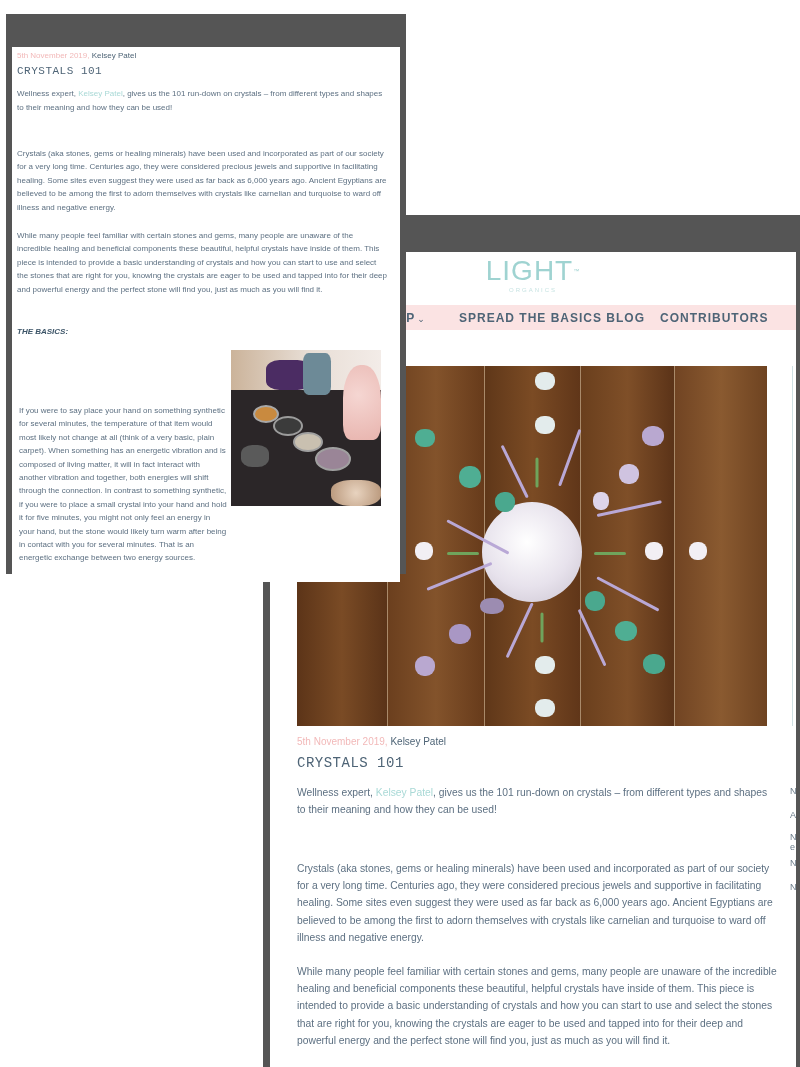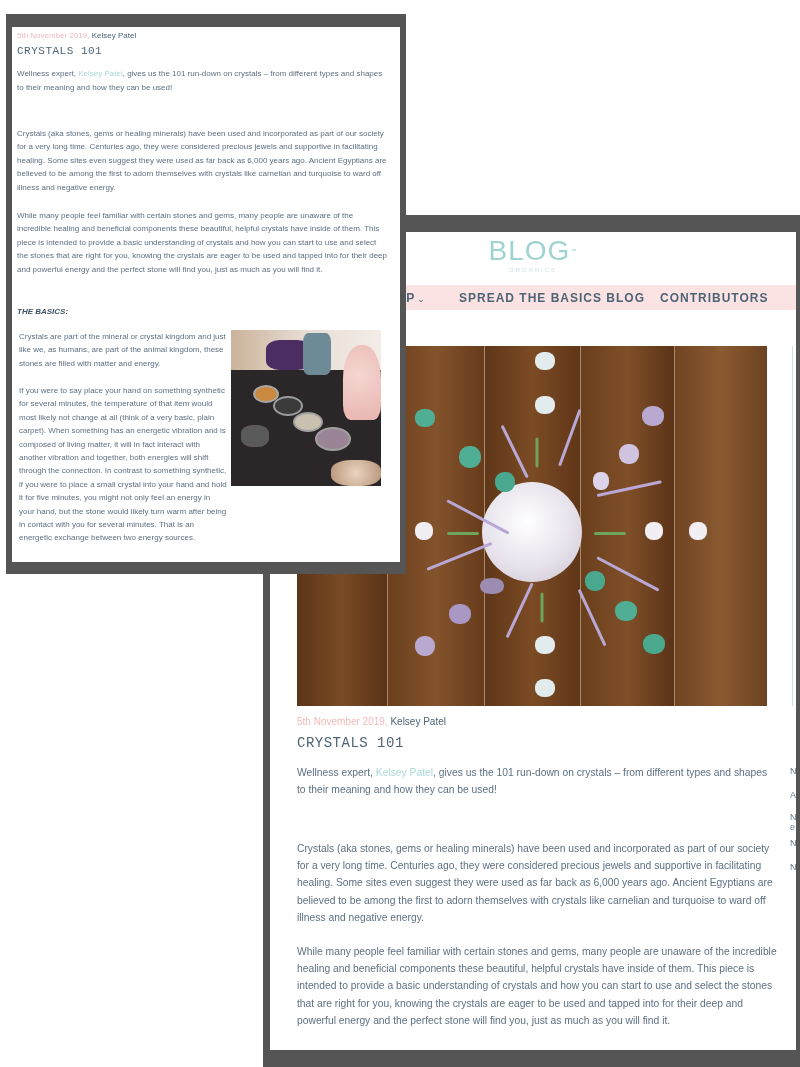--- a/index.html
+++ b/index.html
@@ -1,19 +1,19 @@
 <!DOCTYPE html>
 <html><head>
 <meta charset="utf-8">
 <style>
   * { box-sizing: border-box; margin: 0; padding: 0; }
   html, body { width: 800px; height: 1067px; background: #ffffff; overflow: hidden; position: relative; font-family: "Liberation Sans", sans-serif; }
 
   .frame { position: absolute; background: #555555; }
-  .inner { position: absolute; background: #ffffff; overflow: hidden; }
+  .inner { position: absolute; background: #ffffff; overflow: hidden; margin-top: 20px; }
 
   
   #back { left: 263px; top: 215px; width: 540px; height: 852px; }
   #back .inner { left: 7px; top: 17px; width: 526px; height: 818px; }
 
   
   #front { left: 6px; top: 14px; width: 400px; height: 560px; }
   #front .inner { left: 6px; top: 13px; width: 388px; height: 535px; }
 
   .logo { position: absolute; left: 0; width: 100%; top: 4px; text-align: center; }
@@ -43,21 +43,21 @@
   .basics { position: absolute; font-weight: bold; font-style: italic; color: #3d5568; font-size: 8px; }
 
   .photo2 { position: absolute; left: 219px; top: 303px; width: 150px; height: 156px; background: #2b2628; overflow: hidden; }
 </style>
 </head>
 <body>
 
 <div id="back" class="frame">
   <div class="inner">
     <div class="logo">
-      <div class="logo-main"><span>BLOG</span><sup>™</sup></div>
+      <div class="logo-main"><span>LIGHT</span><sup>™</sup></div>
       <div class="logo-sub">ORGANICS</div>
     </div>
 
     <div class="nav">
       <div class="nav-item" style="left:126px;"><span>OP</span><span class="chev">⌄</span></div>
       <div class="nav-item" style="left:189px;"><span>SPREAD THE BASICS BLOG</span></div>
       <div class="nav-item" style="left:390px;"><span>CONTRIBUTORS</span></div>
     </div>
 
     <div class="hero">
@@ -131,21 +131,20 @@
       <span class="date">5th November 2019,</span>
       <span class="author">Kelsey Patel</span>
     </div>
     <div class="title" style="left:5px;top:18px;font-size:11px;">CRYSTALS 101</div>
     <div class="para" style="left:5px;top:40px;width:370px;font-size:8px;line-height:13.5px;">
       <span>Wellness expert, </span><span class="link">Kelsey Patel</span><span>, gives us the 101 run-down on crystals – from different types and shapes to their meaning and how they can be used!</span>
     </div>
     <div class="para" style="left:5px;top:100px;width:372px;font-size:8px;line-height:13.4px;">Crystals (aka stones, gems or healing minerals) have been used and incorporated as part of our society for a very long time. Centuries ago, they were considered precious jewels and supportive in facilitating healing. Some sites even suggest they were used as far back as 6,000 years ago. Ancient Egyptians are believed to be among the first to adorn themselves with crystals like carnelian and turquoise to ward off illness and negative energy.</div>
     <div class="para" style="left:5px;top:182px;width:372px;font-size:8px;line-height:13.4px;">While many people feel familiar with certain stones and gems, many people are unaware of the incredible healing and beneficial components these beautiful, helpful crystals have inside of them. This piece is intended to provide a basic understanding of crystals and how you can start to use and select the stones that are right for you, knowing the crystals are eager to be used and tapped into for their deep and powerful energy and the perfect stone will find you, just as much as you will find it.</div>
     <div class="basics" style="left:5px;top:280px;text-align:right;">THE BASICS:</div>
-    <div class="para" style="left:7px;top:303px;width:208px;font-size:8px;line-height:13.4px;">Crystals are part of the mineral or crystal kingdom and just like we, as humans, are part of the animal kingdom, these stones are filled with matter and energy.</div>
     <div class="para" style="left:7px;top:357px;width:208px;font-size:8px;line-height:13.4px;">If you were to say place your hand on something synthetic for several minutes, the temperature of that item would most likely not change at all (think of a very basic, plain carpet). When something has an energetic vibration and is composed of living matter, it will in fact interact with another vibration and together, both energies will shift through the connection. In contrast to something synthetic, if you were to place a small crystal into your hand and hold it for five minutes, you might not only feel an energy in your hand, but the stone would likely turn warm after being in contact with you for several minutes. That is an energetic exchange between two energy sources.</div>
 
     <div class="photo2">
       <div style="position:absolute;left:0;top:0;width:150px;height:40px;background:linear-gradient(90deg,#cbb39a,#e7ddd4,#f3ece8);"></div>
       <div style="position:absolute;left:35px;top:10px;width:45px;height:30px;background:#4b2c63;border-radius:30%;"></div>
       <div style="position:absolute;left:72px;top:3px;width:28px;height:42px;background:#6d8a97;border-radius:20%;"></div>
       <div style="position:absolute;left:112px;top:15px;width:38px;height:75px;background:radial-gradient(circle at 40% 40%,#f5d6d2,#e8b4ae);border-radius:45% 45% 20% 20%;"></div>
       <div style="position:absolute;left:22px;top:55px;width:26px;height:18px;background:#c98a3f;border-radius:50%;border:2px solid #a8a8a8;"></div>
       <div style="position:absolute;left:42px;top:66px;width:30px;height:20px;background:#3b3b3b;border-radius:50%;border:2px solid #9c9c9c;"></div>
       <div style="position:absolute;left:62px;top:82px;width:30px;height:20px;background:#c9c0b0;border-radius:50%;border:2px solid #a0a0a0;"></div>

